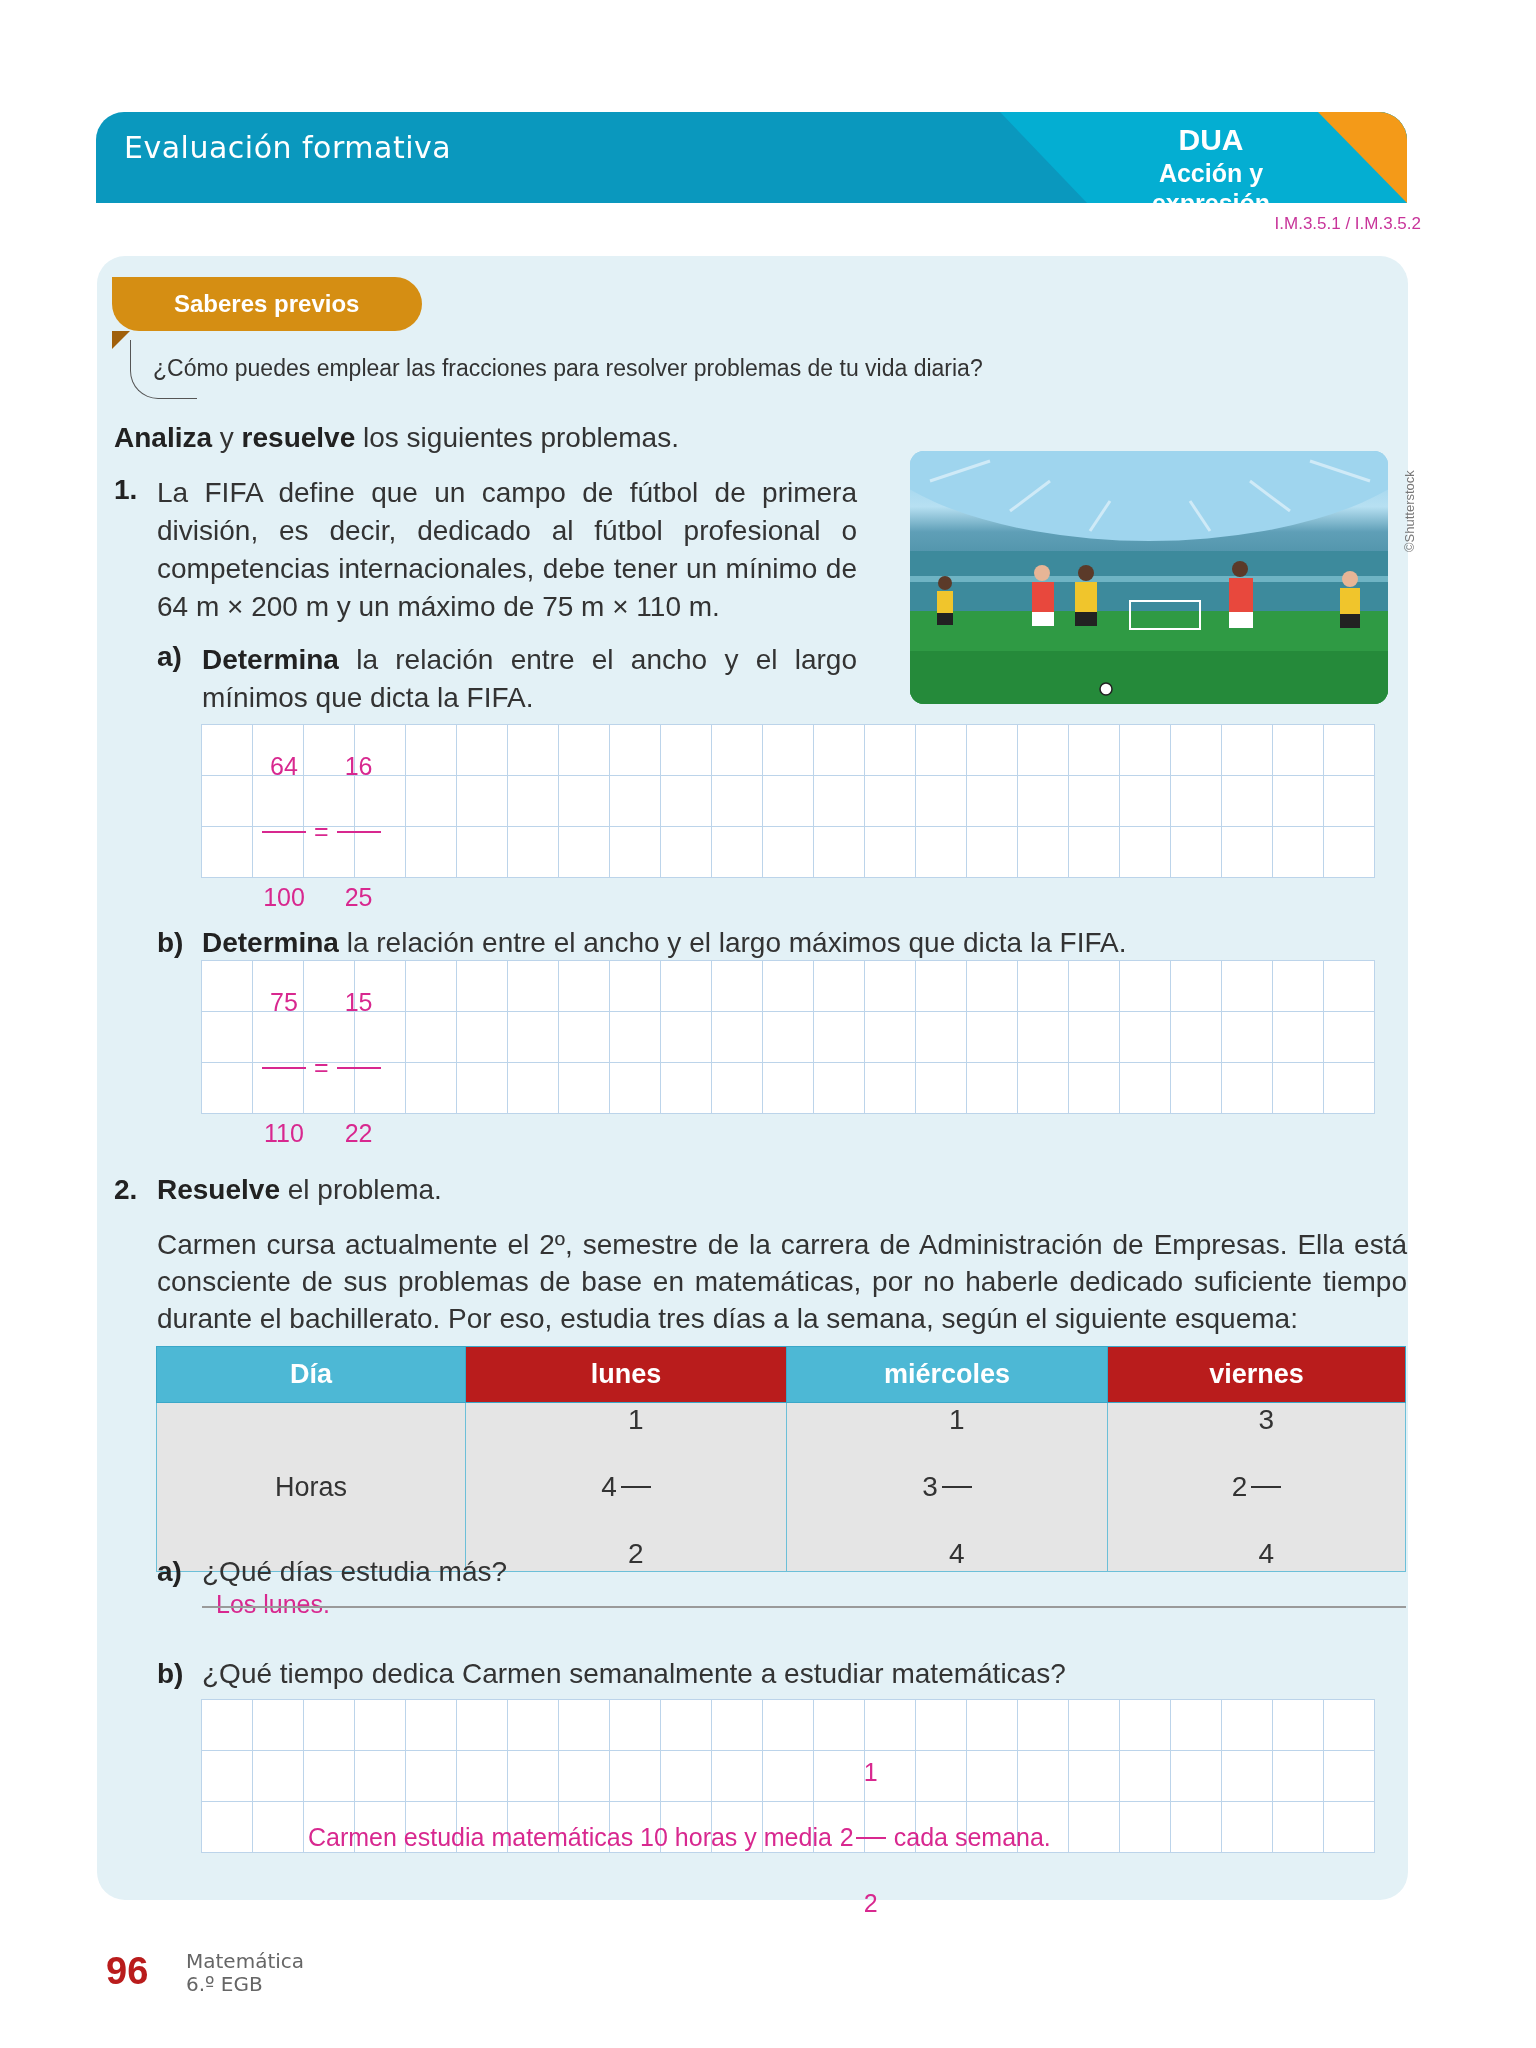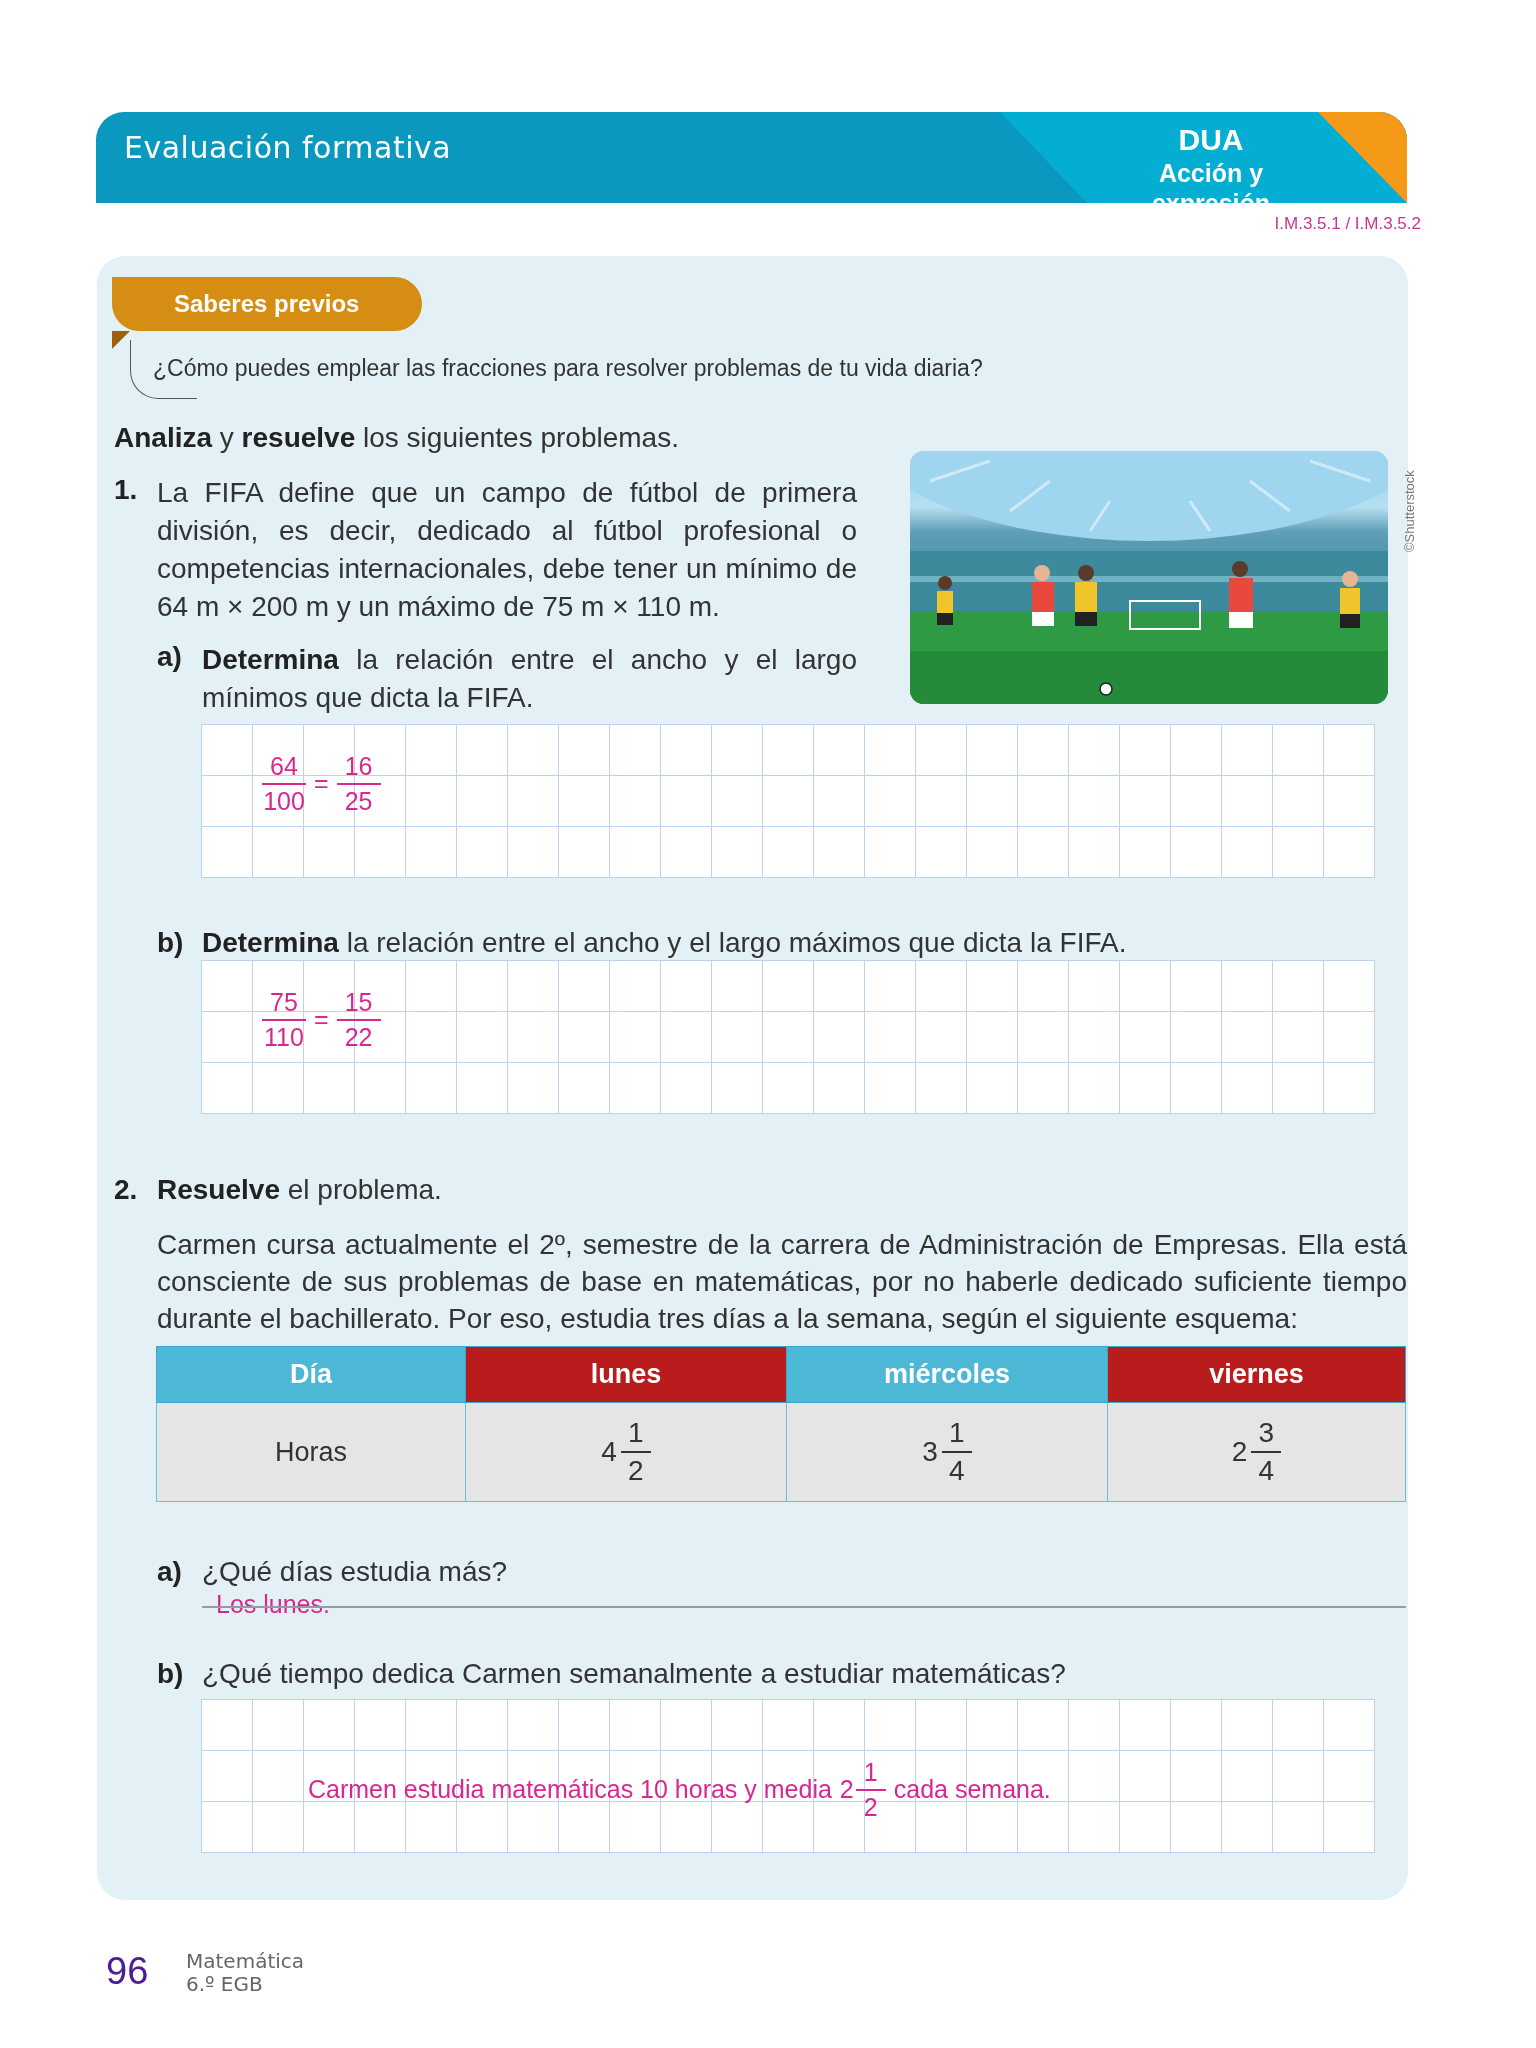--- a/index.html
+++ b/index.html
@@ -97,20 +97,21 @@
     box-sizing: border-box;
   }
   .grid1 { left: 201px; top: 724px; width: 1174px; height: 154px; }
   .grid2 { left: 201px; top: 960px; width: 1174px; height: 154px; }
   .grid3 { left: 201px; top: 1699px; width: 1174px; height: 154px; }
 
   .pink { color: #d8288f; }
   .frac {
     display: inline-flex; flex-direction: column; align-items: center;
     vertical-align: middle;
+    gap: 48px;
   }
   .frac .num, .frac .den { line-height: 1.15; }
   .frac .bar { align-self: stretch; border-top: 2px solid currentColor; margin: 2px 0; }
   .ans-frac {
     font-size: 25px; display: flex; align-items: center; gap: 4px;
   }
   .ans1 { left: 262px; top: 752px; }
   .ans2 { left: 262px; top: 988px; }
   .ans-frac .frac { min-width: 44px; }
   .eq { font-size: 25px; padding: 0 4px; }
@@ -153,21 +154,21 @@
   .b2-label { left: 157px; top: 1658px; }
   .b2-text { left: 202px; top: 1658px; font-size: 28px; color: #333; }
 
   .answer-b {
     left: 308px; top: 1758px; font-size: 25px; display: flex; align-items: center; gap: 8px;
     white-space: nowrap;
   }
   .answer-b .frac { font-size: 25px; min-width: 30px; }
   .answer-b .whole { font-size: 25px; }
 
-  .footer-num { left: 106px; top: 1950px; font-size: 38px; font-weight: normal; color: #4c1d95; text-align: right; }
+  .footer-num { left: 106px; top: 1950px; font-size: 38px; font-weight: bold; color: #b91c1c; text-align: right; }
   .footer-sub { left: 186px; top: 1950px; font-size: 20px; color: #666; line-height: 23px; font-family: "DejaVu Sans", sans-serif; }
 </style>
 </head>
 <body>
 
 <div class="abs header">
   <div class="abs header-light"></div>
   <div class="abs header-orange"></div>
   <div class="abs header-title">Evaluación formativa</div>
   <div class="abs dua">

